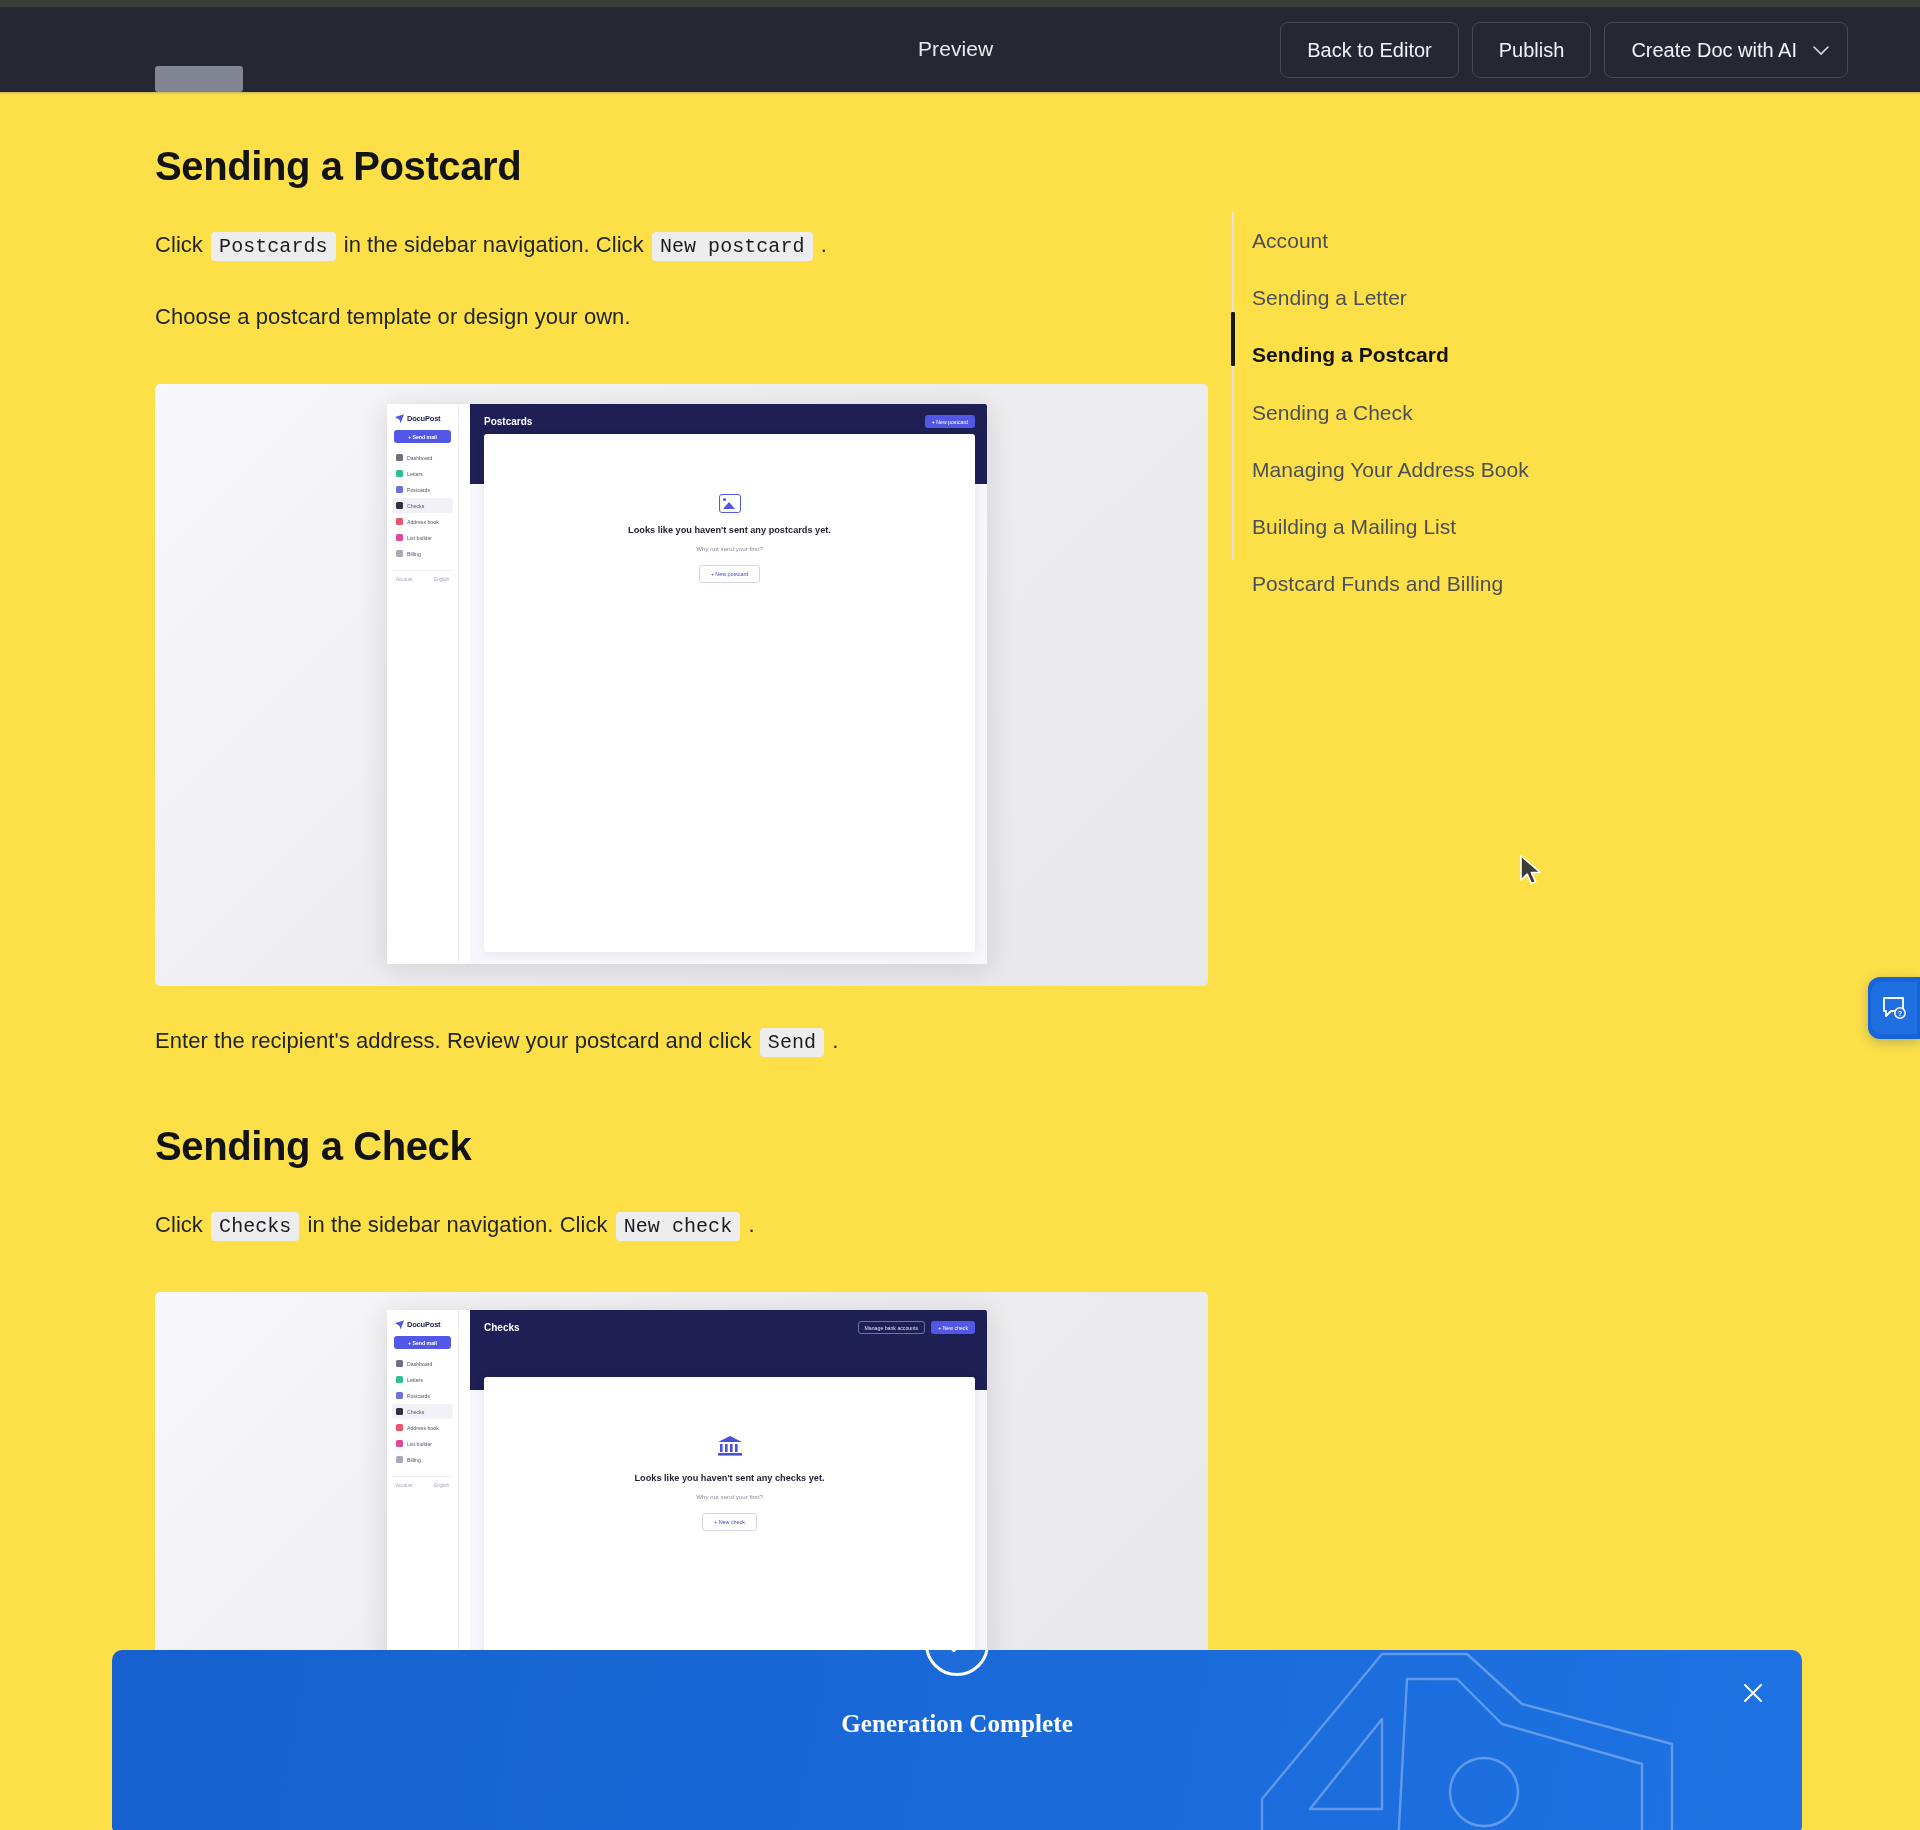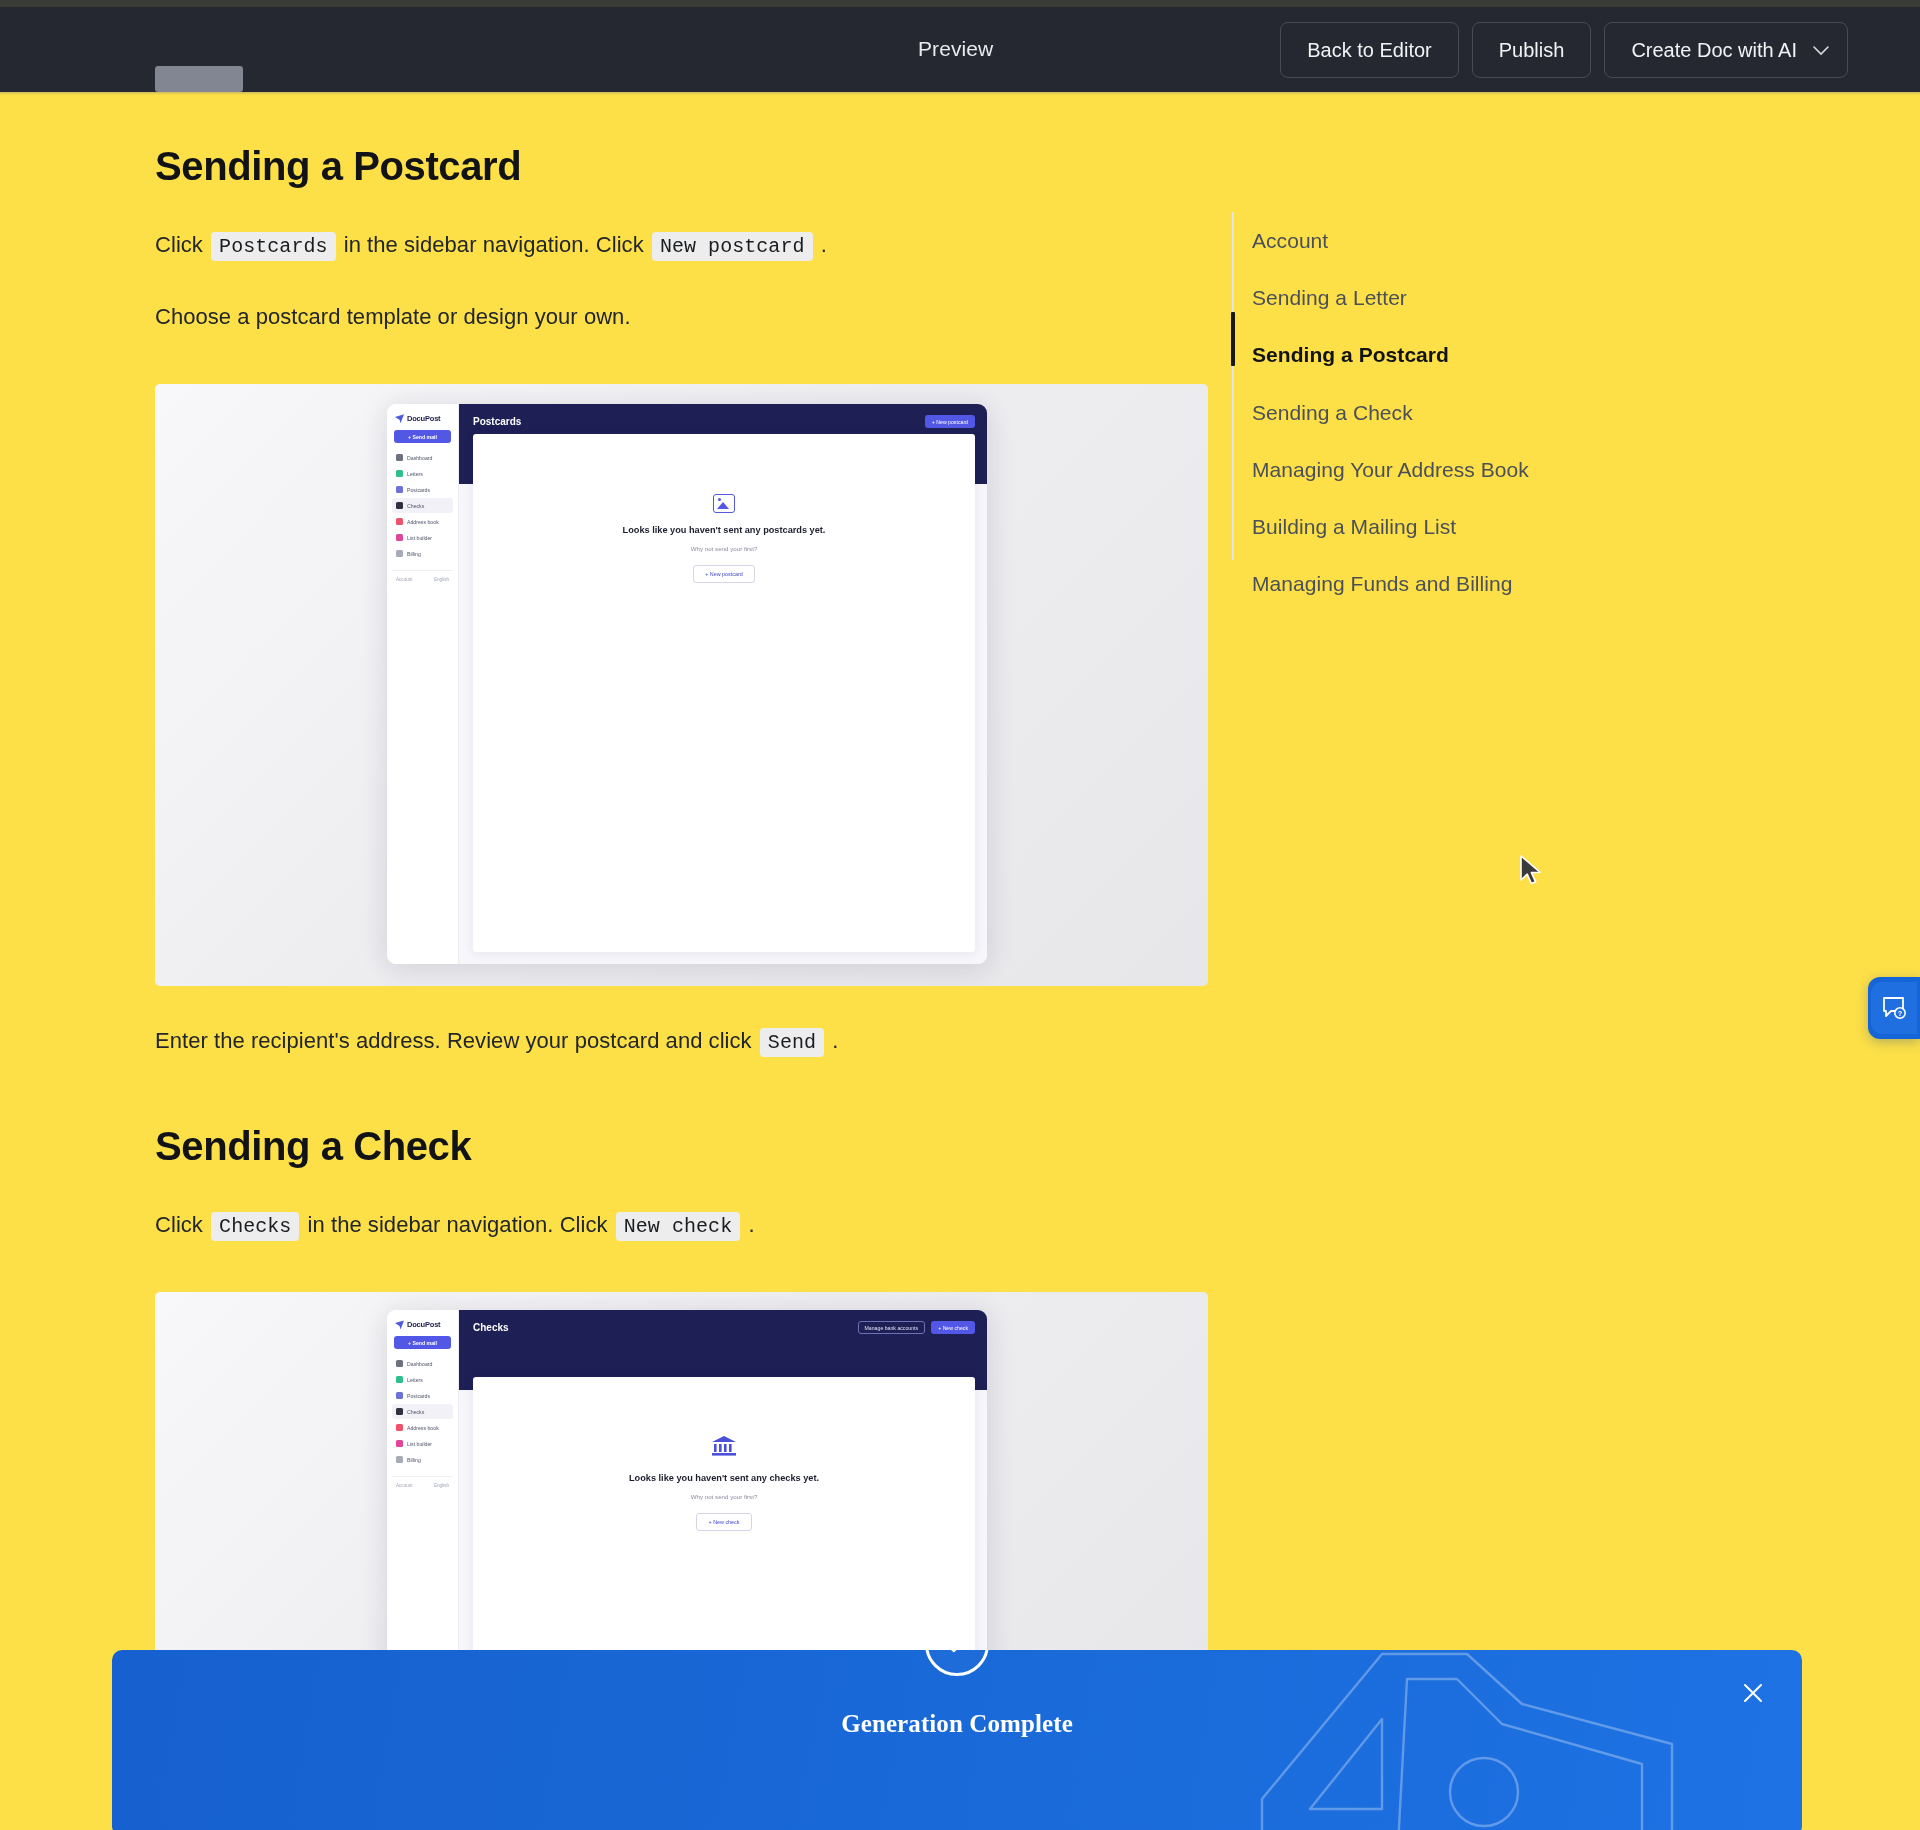--- a/index.html
+++ b/index.html
@@ -79,22 +79,23 @@
     margin-top: 50px; width: 1053px; height: 602px;
     background: linear-gradient(135deg,#f8f8fa 0%,#eeeef1 45%,#e7e7ea 100%);
     border-radius: 5px; position: relative; overflow: hidden;
   }
   .figure.second { height: 420px; }
   .mock {
     position: absolute; left: 232px; top: 20px;
     width: 600px; height: 560px;
     background: #ffffff;
     box-shadow: 0 4px 28px rgba(30,30,60,.14);
-    border-radius: 9px; overflow: hidden;
+    border-radius: 2px; overflow: hidden;
     display: flex;
+    gap: 11px;
   }
   .mock.second { height: 420px; top: 18px;}
   .mock-side {
     width: 72px; background: #ffffff; border-right: 1px solid #ececf2;
     padding: 7px 5px; flex: none;
   }
   .mock-logo { display: flex; align-items: center; gap: 3px; margin: 3px 0 7px 3px; }
   .mock-logo-mark {
     width: 9px; height: 9px; background: #4f5ae0;
     clip-path: polygon(0% 30%,100% 0%,62% 100%,50% 62%);
@@ -415,21 +416,21 @@
 
     <nav class="toc">
       <div class="toc-rail"></div>
       <div class="toc-marker"></div>
       <div class="toc-item">Account</div>
       <div class="toc-item">Sending a Letter</div>
       <div class="toc-item active">Sending a Postcard</div>
       <div class="toc-item">Sending a Check</div>
       <div class="toc-item">Managing Your Address Book</div>
       <div class="toc-item">Building a Mailing List</div>
-      <div class="toc-item">Managing Funds and Billing</div>
+      <div class="toc-item">Postcard Funds and Billing</div>
     </nav>
 
     <div class="help-bubble">
       <div class="inner">
         <svg width="26" height="24" viewBox="0 0 26 24">
           <path d="M3 2 H22 V15 H10 L5 20 V15 H3 Z" fill="none" stroke="#ffffff" stroke-width="1.8" stroke-linejoin="round"></path>
           <circle cx="19" cy="17" r="5.2" fill="#1f6fe0" stroke="#ffffff" stroke-width="1.6"></circle>
           <text x="19" y="20" font-size="7.5" fill="#ffffff" text-anchor="middle" font-family="Liberation Sans, sans-serif" font-weight="bold">?</text>
         </svg>
       </div>

